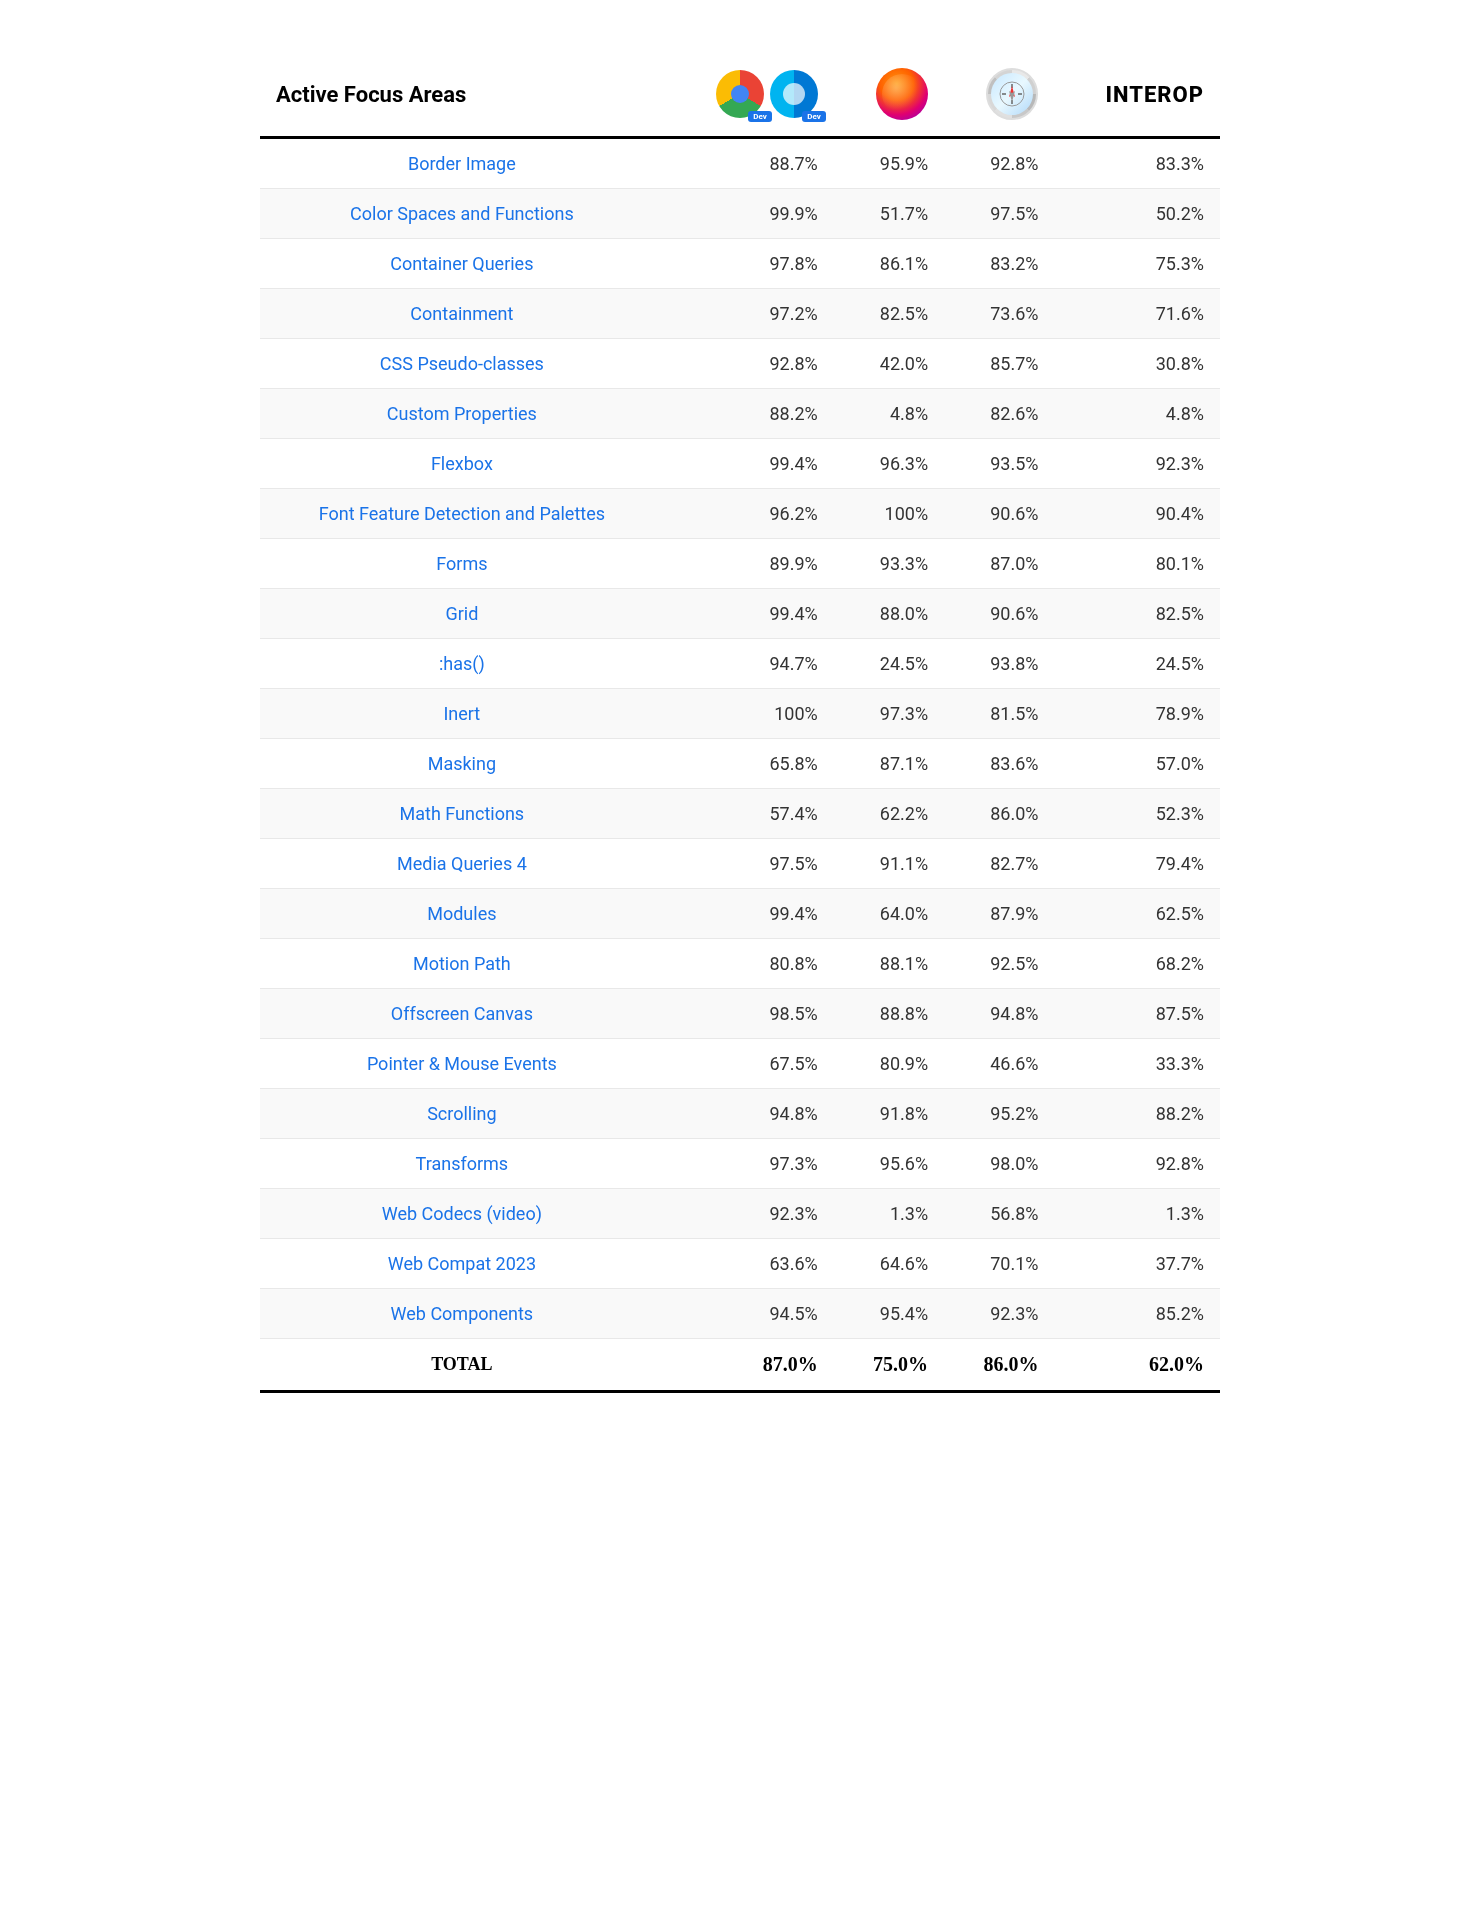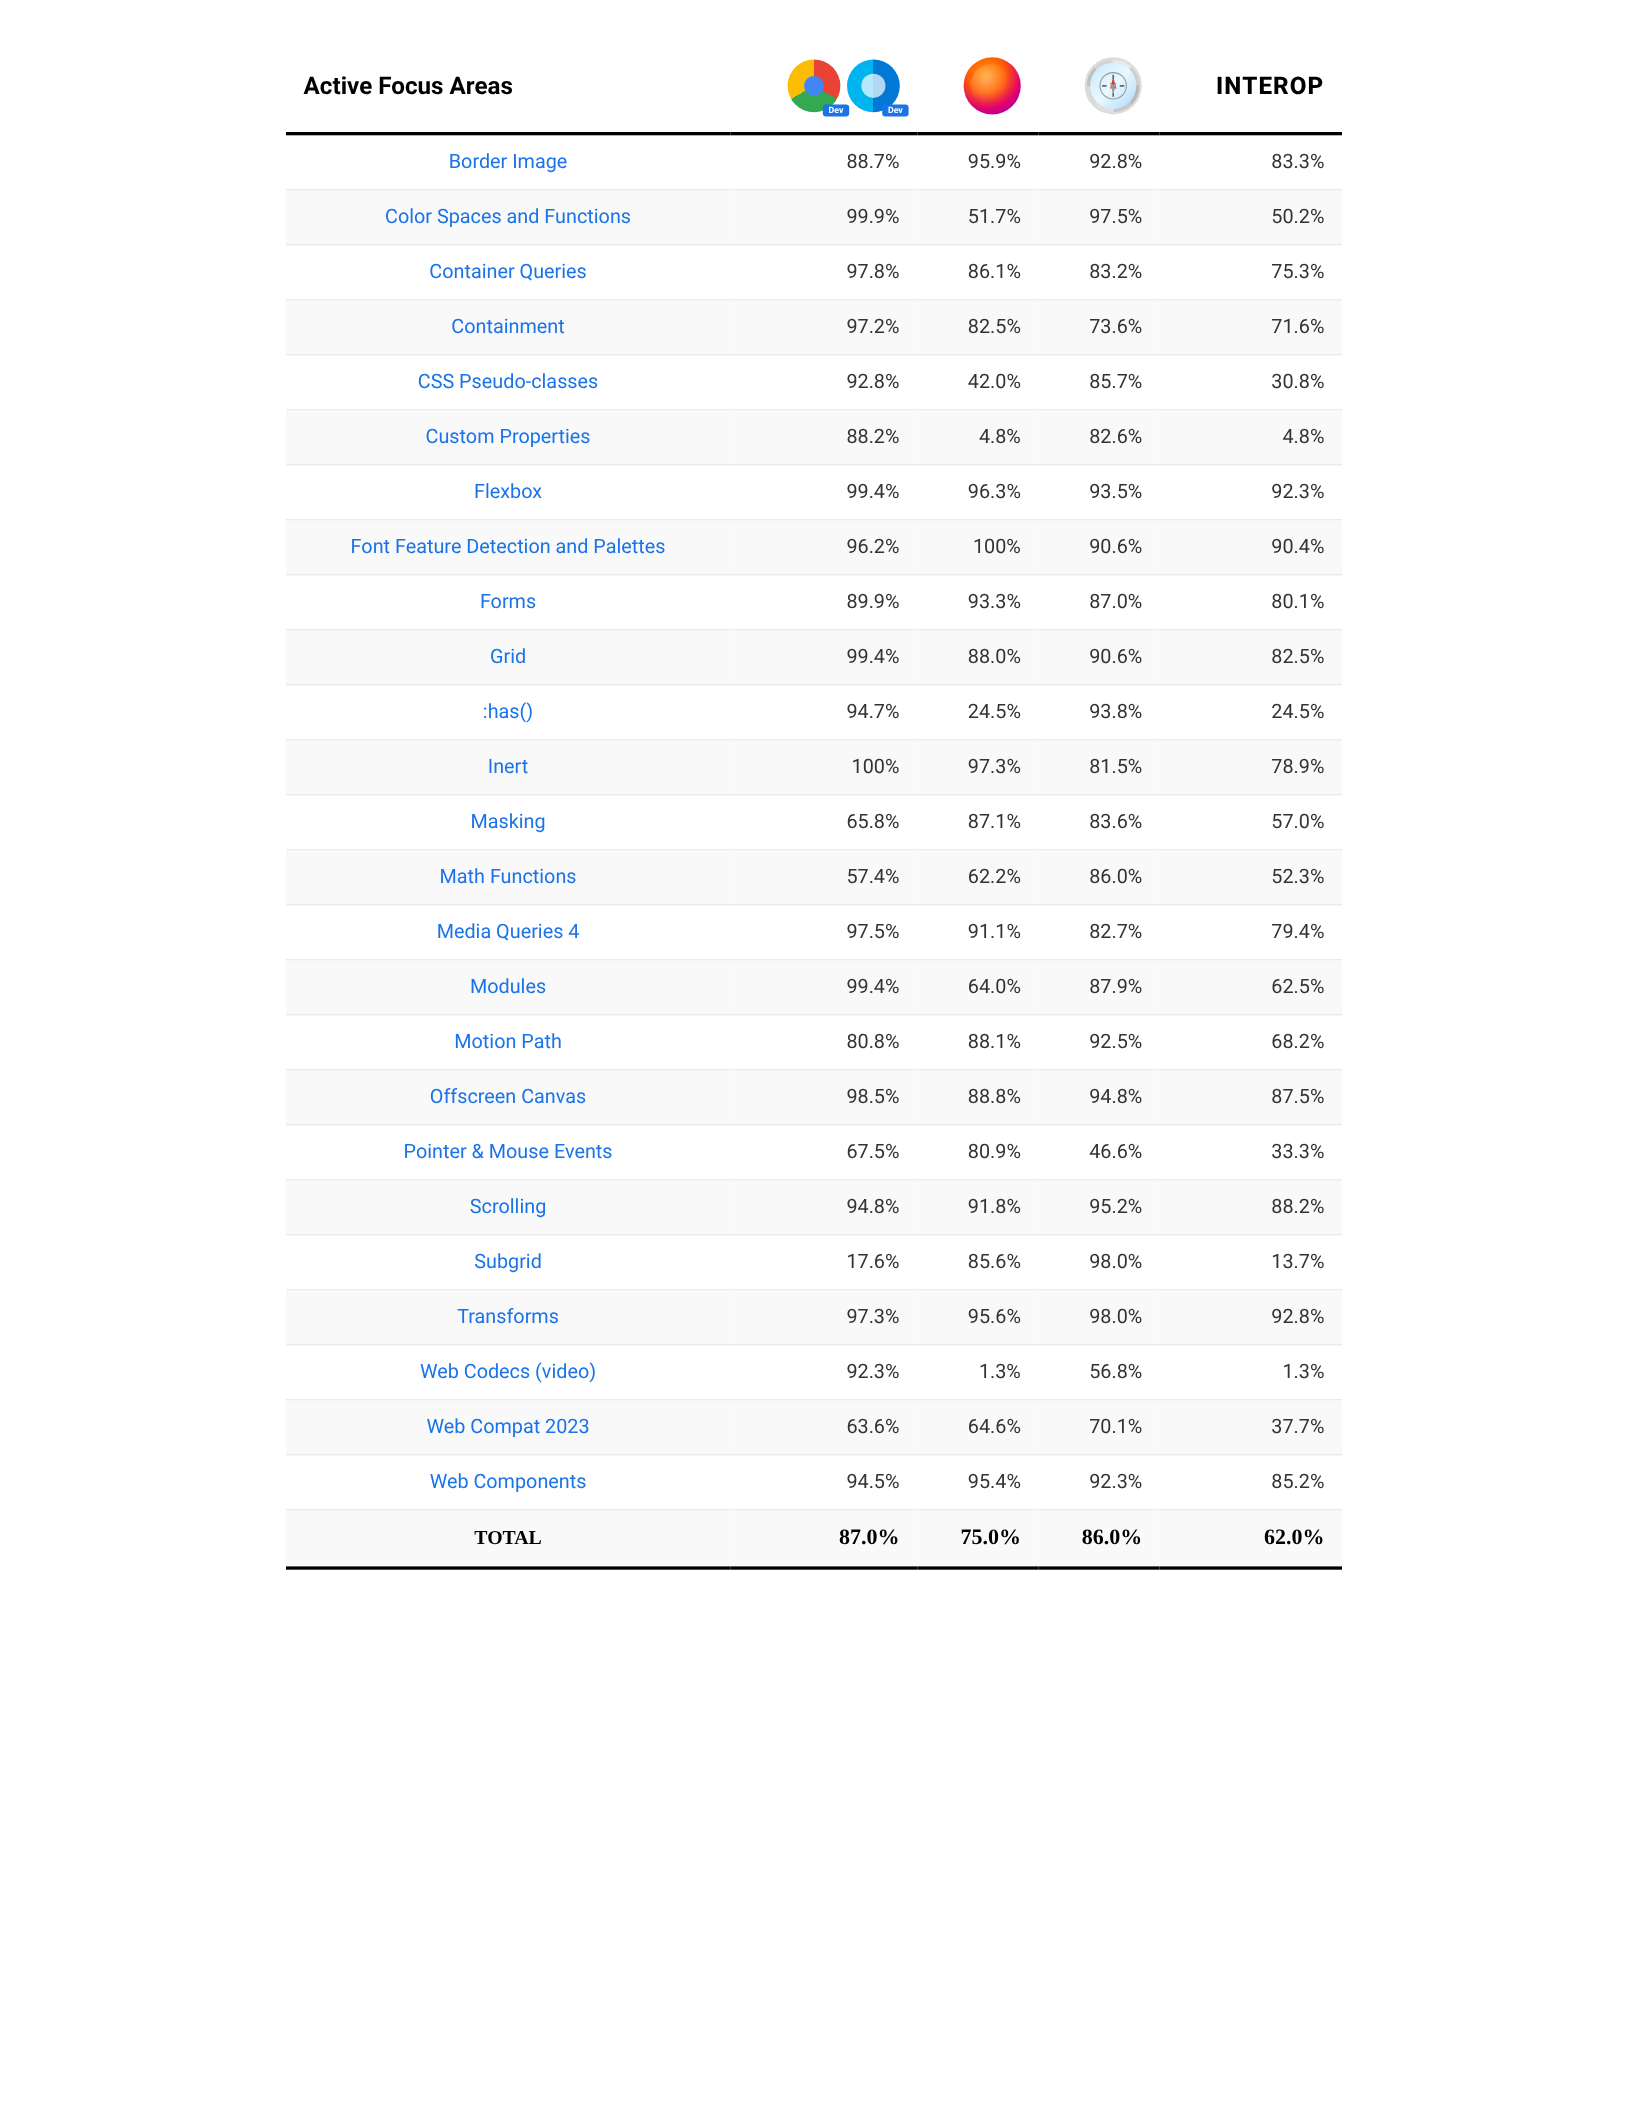--- a/index.html
+++ b/index.html
@@ -12,21 +12,21 @@
       font-family: -apple-system, BlinkMacSystemFont, 'Segoe UI', Roboto, Arial, sans-serif;
       background: #ffffff;
       width: 1480px;
       min-height: 1910px;
       padding: 40px 60px;
     }
 
     .table-container {
       width: 100%;
       max-width: 960px;
-      margin: 0 auto;
+      margin: 16px auto;
     }
 
     table {
       width: 100%;
       border-collapse: collapse;
     }
 
     thead tr {
       border-bottom: 3px solid #000;
     }
@@ -323,27 +323,20 @@
           <td>33.3%</td>
         </tr>
         <tr>
           <td>Scrolling</td>
           <td>94.8%</td>
           <td>91.8%</td>
           <td>95.2%</td>
           <td>88.2%</td>
         </tr>
         <tr>
-          <td>Subgrid</td>
-          <td>17.6%</td>
-          <td>85.6%</td>
-          <td>98.0%</td>
-          <td>13.7%</td>
-        </tr>
-        <tr>
           <td>Transforms</td>
           <td>97.3%</td>
           <td>95.6%</td>
           <td>98.0%</td>
           <td>92.8%</td>
         </tr>
         <tr>
           <td>Web Codecs (video)</td>
           <td>92.3%</td>
           <td>1.3%</td>

